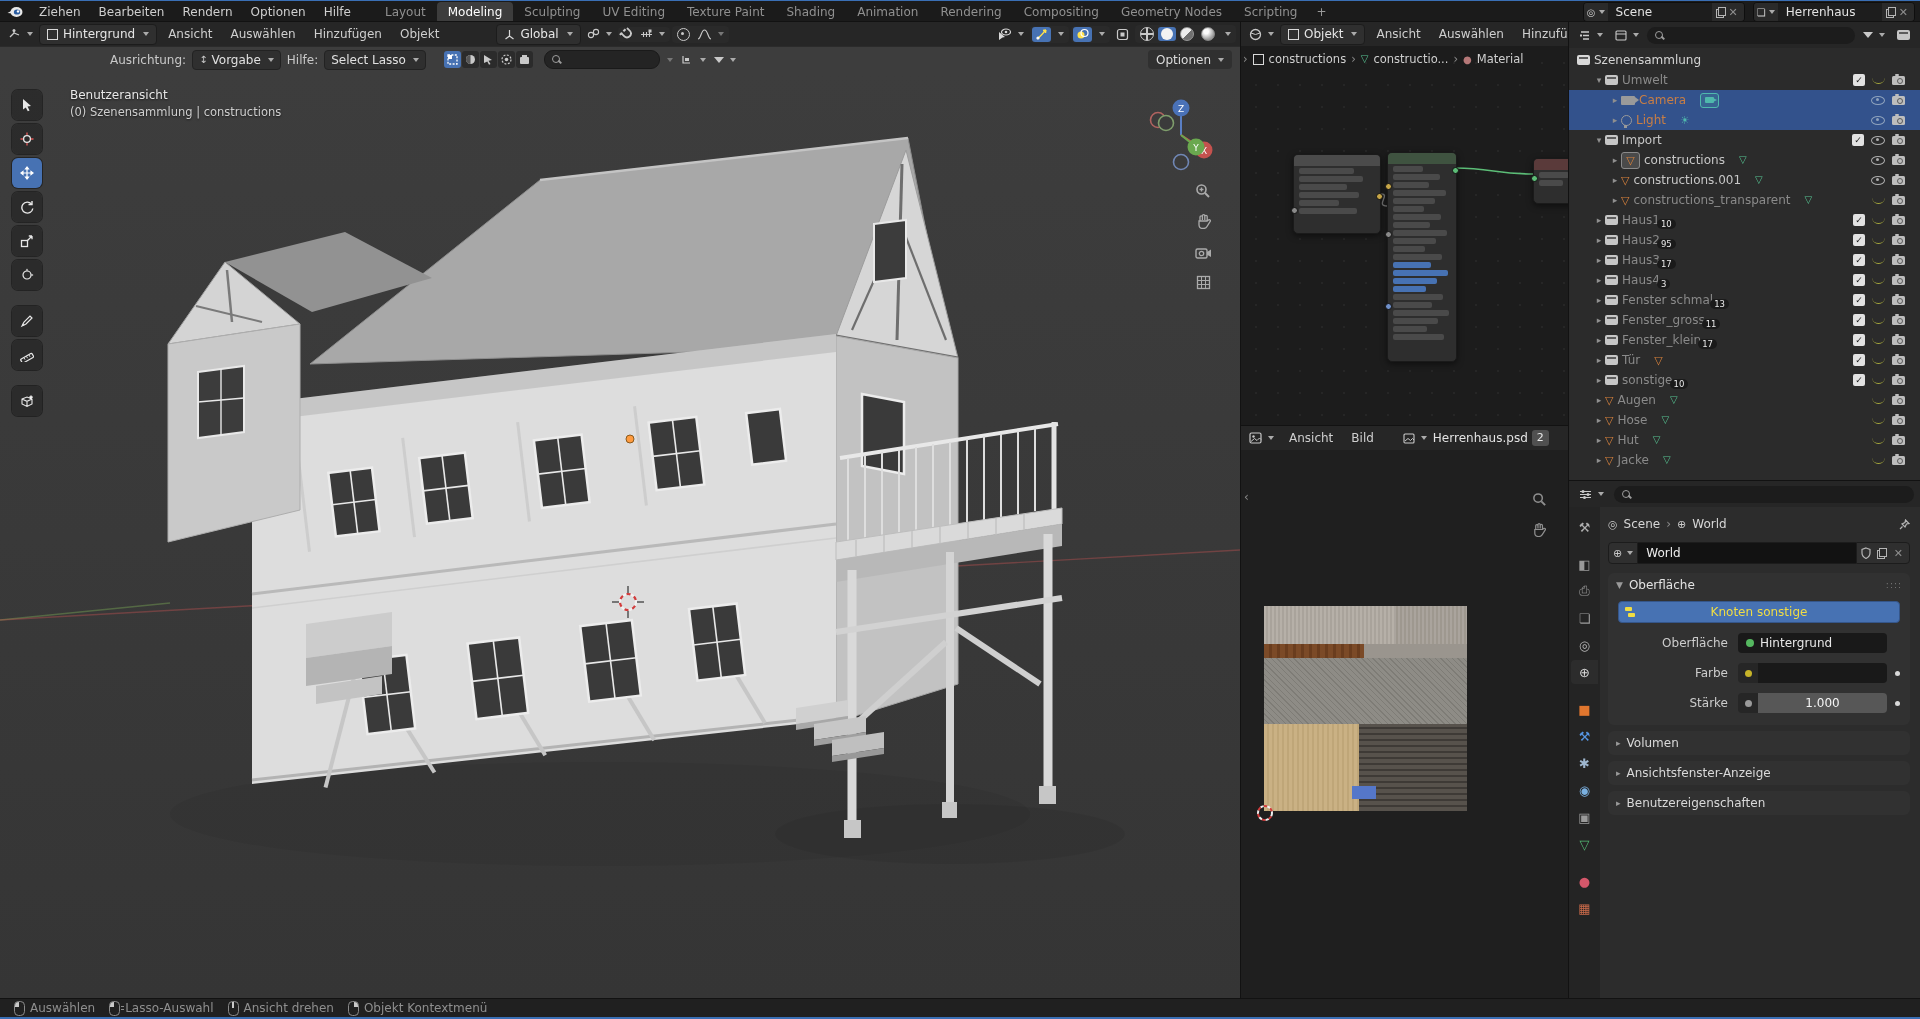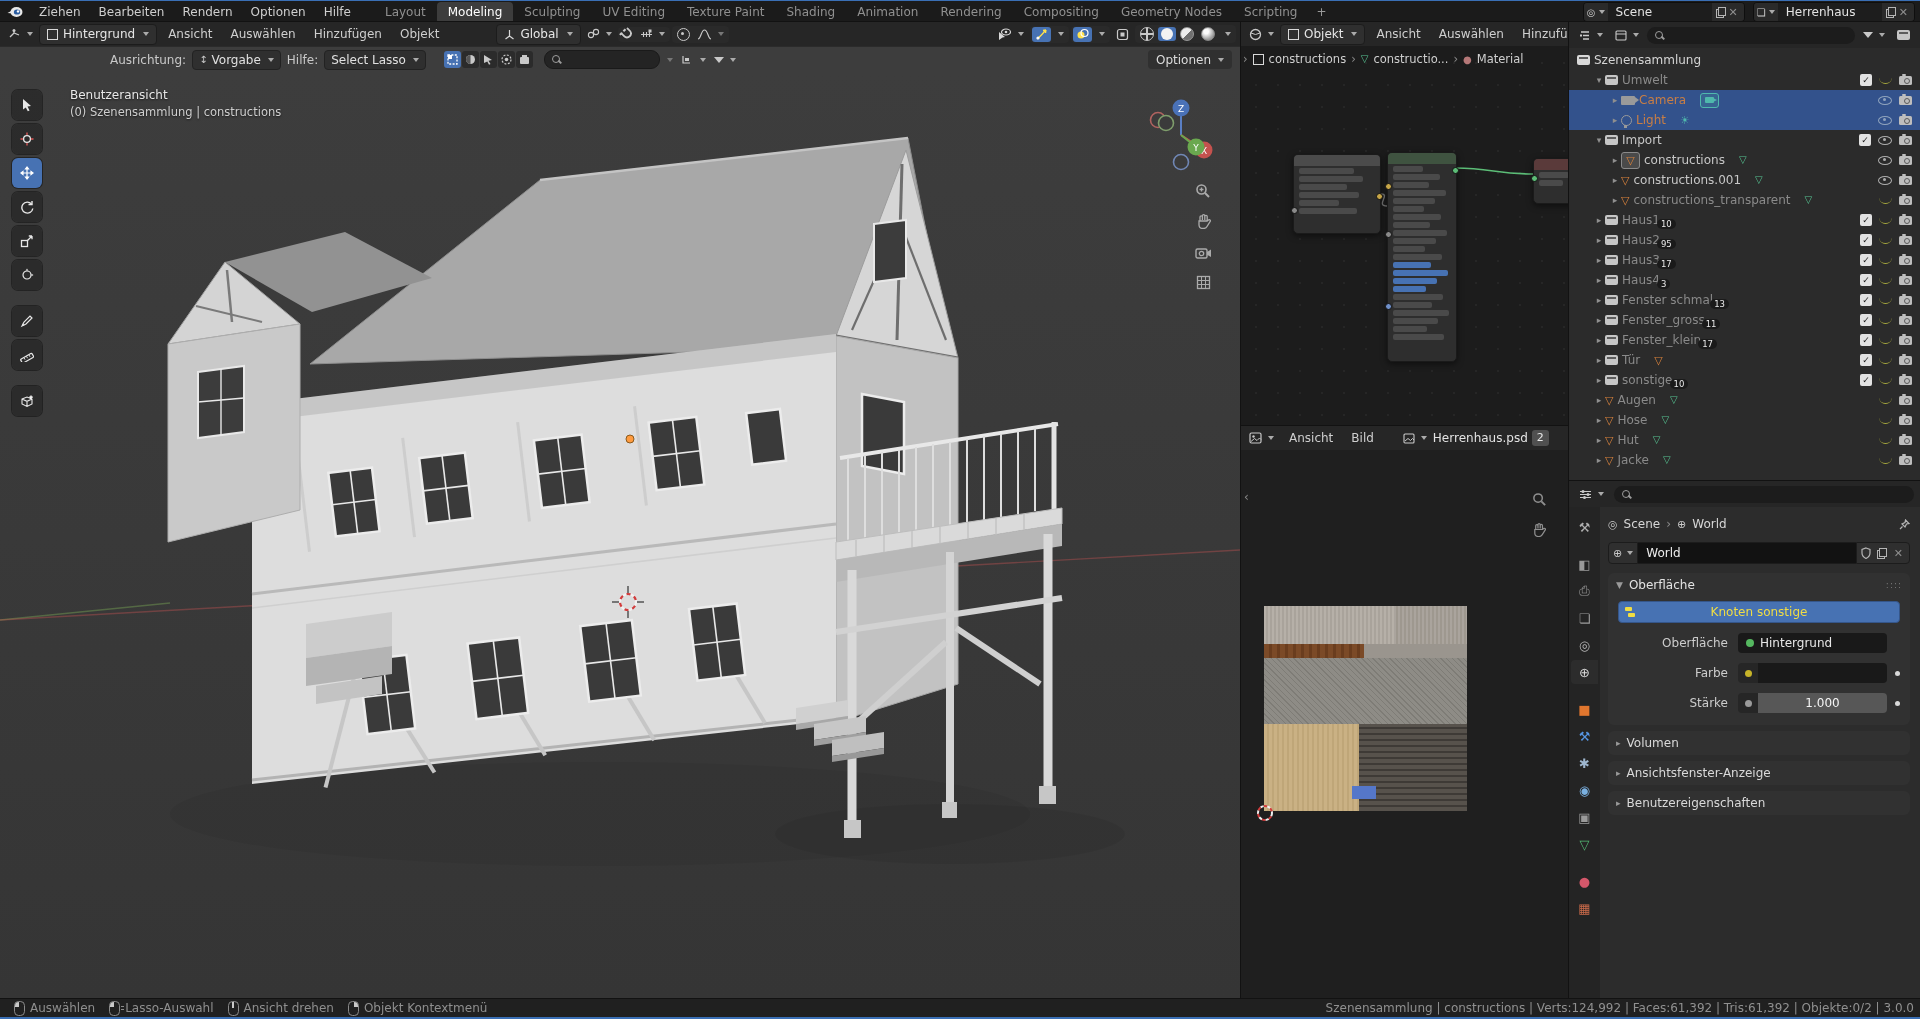--- a/index.html
+++ b/index.html
@@ -80,21 +80,21 @@
   .ie-header{height:24px;background:#262626;display:flex;align-items:center;gap:2px;padding:0 4px;flex:none;}
   .ie-canvas{position:relative;flex:1;}
   .badge-users{background:#505050;color:#e8e8e8;border-radius:3px;padding:0 5px;margin-left:2px;font-size:11px;line-height:16px;}
   .tex{position:absolute;left:23px;top:156px;width:203px;height:205px;}
   .tex>div{position:absolute;}
   
   #outliner{left:1569px;top:22px;width:351px;height:459px;background:#2b2b2b;display:flex;flex-direction:column;}
   .ol-header{height:26px;background:#262626;display:flex;align-items:center;gap:4px;padding:0 6px;flex:none;}
   .ol-search{flex:1;display:flex;align-items:center;background:#1c1c1c;border-radius:9px;height:17px;padding:0 8px;gap:5px;}
   #outliner-rows{flex:1;overflow:hidden;padding-top:2px;}
-  .orow{height:20px;display:flex;align-items:center;position:relative;padding-right:8px;}
+  .orow{height:20px;display:flex;align-items:center;position:relative;padding-right:15px;}
   .orow.sel{background:#33528c;}
   .orow .nm{margin-left:4px;color:#c7c7c7;white-space:nowrap;}
   .orow.gray .nm{color:#8a8a8a;}
   .orow.orange .nm{color:#c87e45;}
   .orow .arrow{width:12px;color:#8f8f8f;font-size:9px;text-align:center;flex:none;}
   .orow .rt{margin-left:auto;display:flex;align-items:center;gap:7px;}
   .colbox{width:13px;height:10px;background:#c6c6c6;border-radius:2px;position:relative;flex:none;}
   .colbox:after{content:"";position:absolute;left:2px;top:2px;right:2px;height:2px;background:#5c5c5c;}
   .colbox.scene{background:#d9d9d9;}
   .tri-mesh{color:#d9823c;font-size:11px;line-height:11px;flex:none;}
@@ -1180,16 +1180,15 @@
         </div>
         <div class="st-item">
           <span class="mouse m"></span>
           <span>Ansicht drehen</span>
         </div>
         <div class="st-item">
           <span class="mouse r"></span>
           <span>Objekt Kontextmenü</span>
         </div>
       </span>
-    <span id="status-right">Szenensammlung | constructions | Verts:124,992 | Faces:61,392 | Tris:61,392 | Objekte:0/2 | 3.0.0</span>
   </div>
 
 </div>
 
 </body></html>

